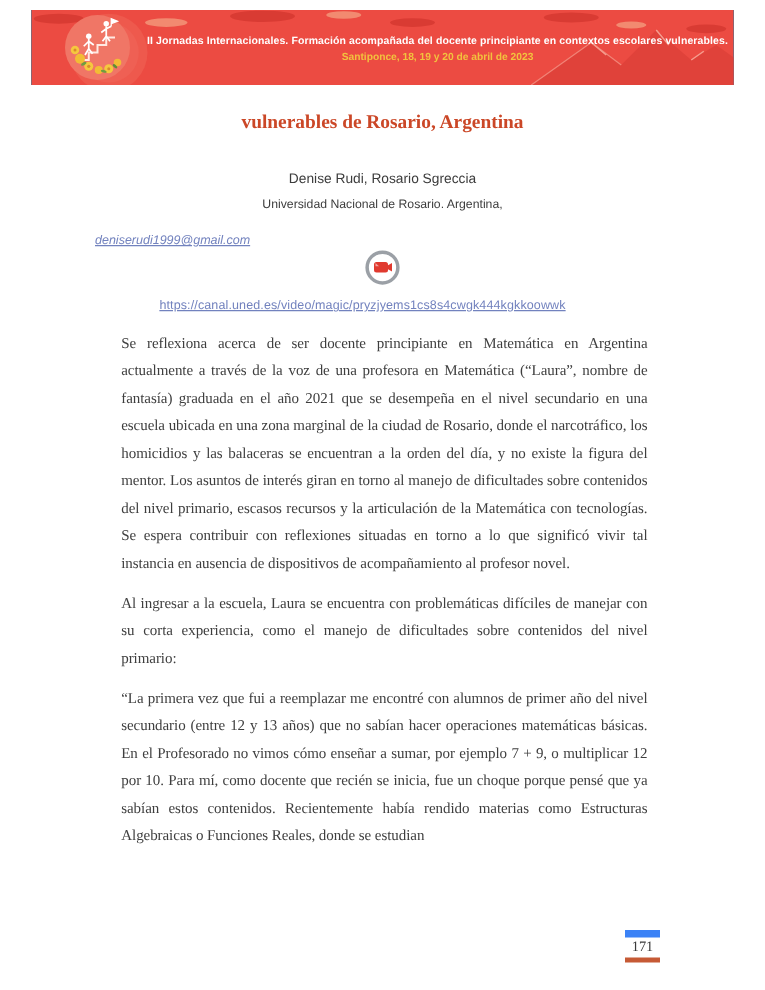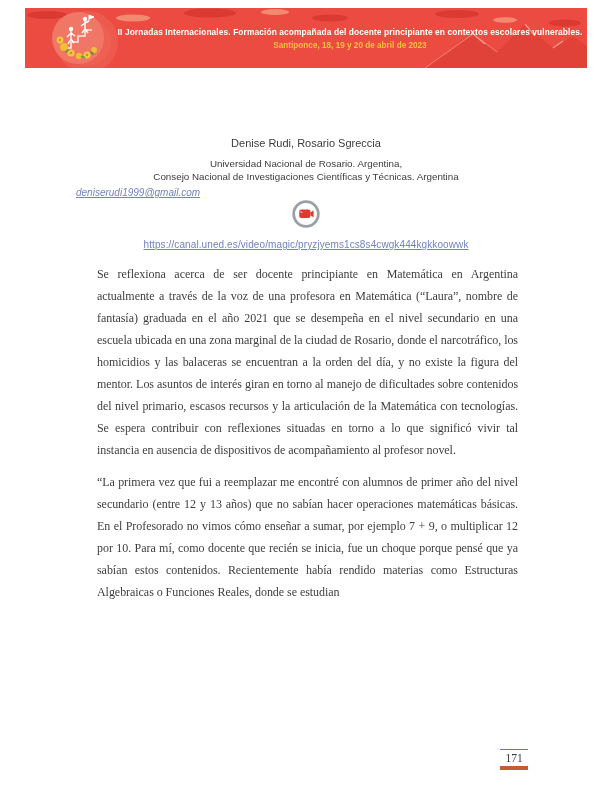--- a/index.html
+++ b/index.html
@@ -70,21 +70,21 @@
     color: #7282BE;
     text-decoration: underline;
     cursor: pointer;
   }
   .video-icon-row {
     position: absolute; left: 76px; top: 200px; width: 460px;
     text-align: center;
   }
   .video-icon-btn { display: inline-block; width: 28px; height: 28px; cursor: pointer; }
   .video-link-row {
-    position: absolute; left: 76px; top: 234px; width: 460px; text-align: center;
+    position: absolute; left: 60px; top: 234px; width: 460px; text-align: center;
   }
   .video-link {
     font-family: "Liberation Sans", sans-serif;
     font-size: 10px;
     color: #7282BE;
     text-decoration: underline;
     cursor: pointer;
     letter-spacing: 0.1px;
   }
 
@@ -101,21 +101,21 @@
     margin-bottom: 10px;
   }
 
   
   .pagenum {
     position: absolute; right: 84px; bottom: 22px;
     min-width: 28px;
     text-align: center;
     font-size: 11.5px;
     color: #3A3A3A;
-    border-top: 1px solid #3b82f6;
+    border-top: 6px solid #3b82f6;
     border-bottom: 4px solid #C65A35;
     padding: 2px 2px 2px;
     margin-left: 40px;
   }
 </style>
 </head>
 <body>
 
 <div class="page">
 
@@ -176,27 +176,27 @@
       </g>
     </svg>
 
     <div class="banner-textwrap">
       <div class="banner-line1">II Jornadas Internacionales. Formación acompañada del docente principiante en contextos escolares vulnerables.</div>
       <div class="banner-line2">Santiponce, 18, 19 y 20 de abril de 2023</div>
     </div>
   </div>
 
   <div class="title">
+    <div>vulnerables de Rosario, Argentina</div>
   </div>
 
   <div class="authors">Denise Rudi, Rosario Sgreccia</div>
 
   <div class="affiliation">
     <div>Universidad Nacional de Rosario. Argentina,</div>
-    <div>Consejo Nacional de Investigaciones Científicas y Técnicas. Argentina</div>
   </div>
 
   <div class="email-row">
     <a class="email-link">deniserudi1999@gmail.com</a>
   </div>
 
   <div class="video-icon-row">
     <span class="video-icon-btn">
       <svg viewBox="0 0 28 28" width="28" height="28">
         <circle cx="14" cy="14" r="12.3" fill="#FFFFFF" stroke="#9BA0A6" stroke-width="2.8"></circle>
@@ -206,18 +206,19 @@
       </svg>
     </span>
   </div>
 
   <div class="video-link-row">
     <a class="video-link">https://canal.uned.es/video/magic/pryzjyems1cs8s4cwgk444kgkkoowwk</a>
   </div>
 
   <div class="content">
     <p>Se reflexiona acerca de ser docente principiante en Matemática en Argentina actualmente a través de la voz de una profesora en Matemática (“Laura”, nombre de fantasía) graduada en el año 2021 que se desempeña en el nivel secundario en una escuela ubicada en una zona marginal de la ciudad de Rosario, donde el narcotráfico, los homicidios y las balaceras se encuentran a la orden del día, y no existe la figura del mentor. Los asuntos de interés giran en torno al manejo de dificultades sobre contenidos del nivel primario, escasos recursos y la articulación de la Matemática con tecnologías. Se espera contribuir con reflexiones situadas en torno a lo que significó vivir tal instancia en ausencia de dispositivos de acompañamiento al profesor novel.</p>
+    <p>Al ingresar a la escuela, Laura se encuentra con problemáticas difíciles de manejar con su corta experiencia, como el manejo de dificultades sobre contenidos del nivel primario:</p>
     <p>“La primera vez que fui a reemplazar me encontré con alumnos de primer año del nivel secundario (entre 12 y 13 años) que no sabían hacer operaciones matemáticas básicas. En el Profesorado no vimos cómo enseñar a sumar, por ejemplo 7 + 9, o multiplicar 12 por 10. Para mí, como docente que recién se inicia, fue un choque porque pensé que ya sabían estos contenidos. Recientemente había rendido materias como Estructuras Algebraicas o Funciones Reales, donde se estudian</p>
   </div>
 
   <div class="pagenum">171</div>
 
 </div>
 
 </body></html>

